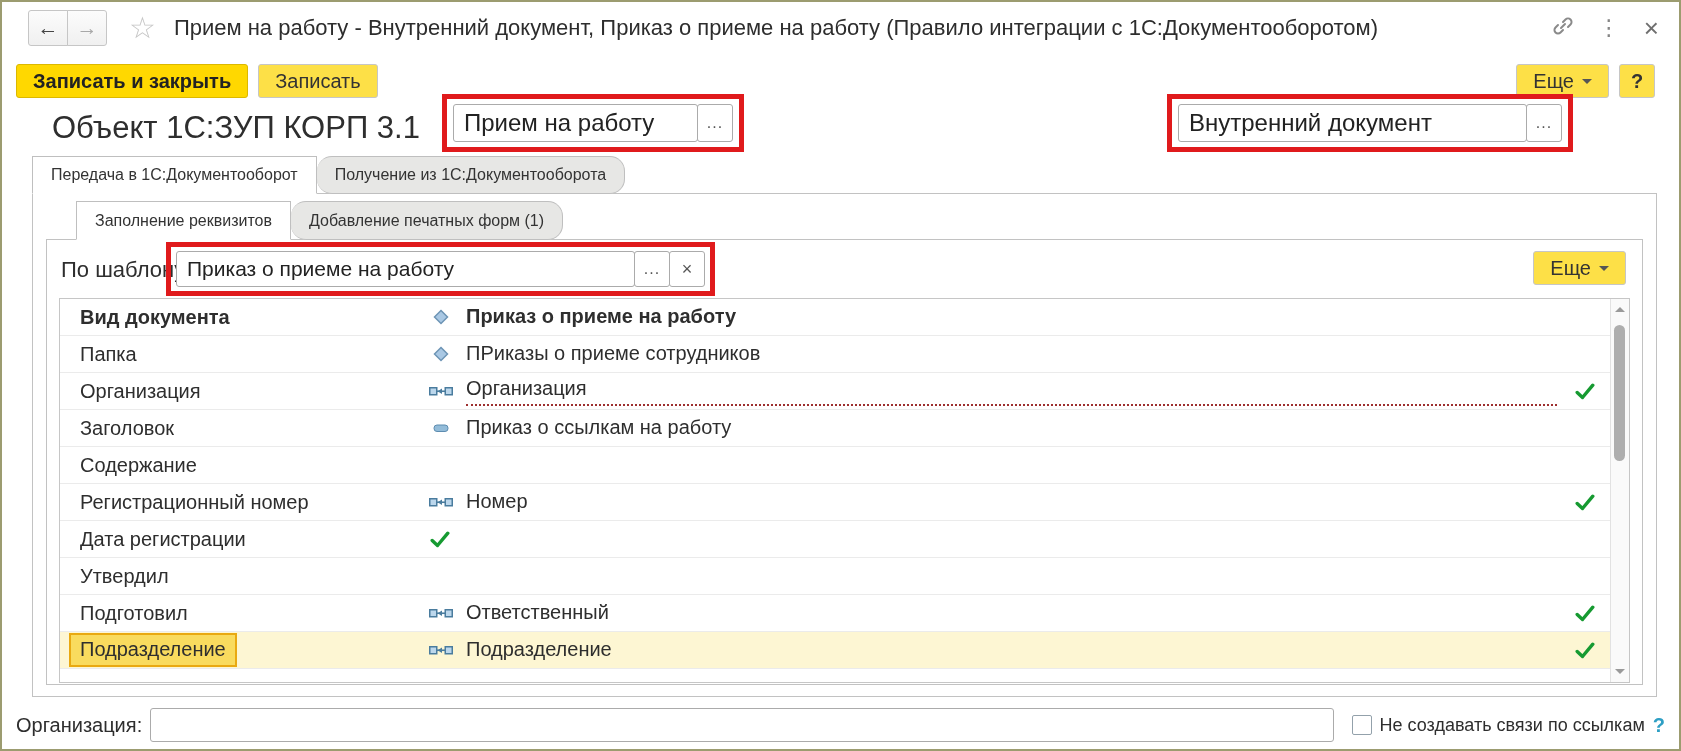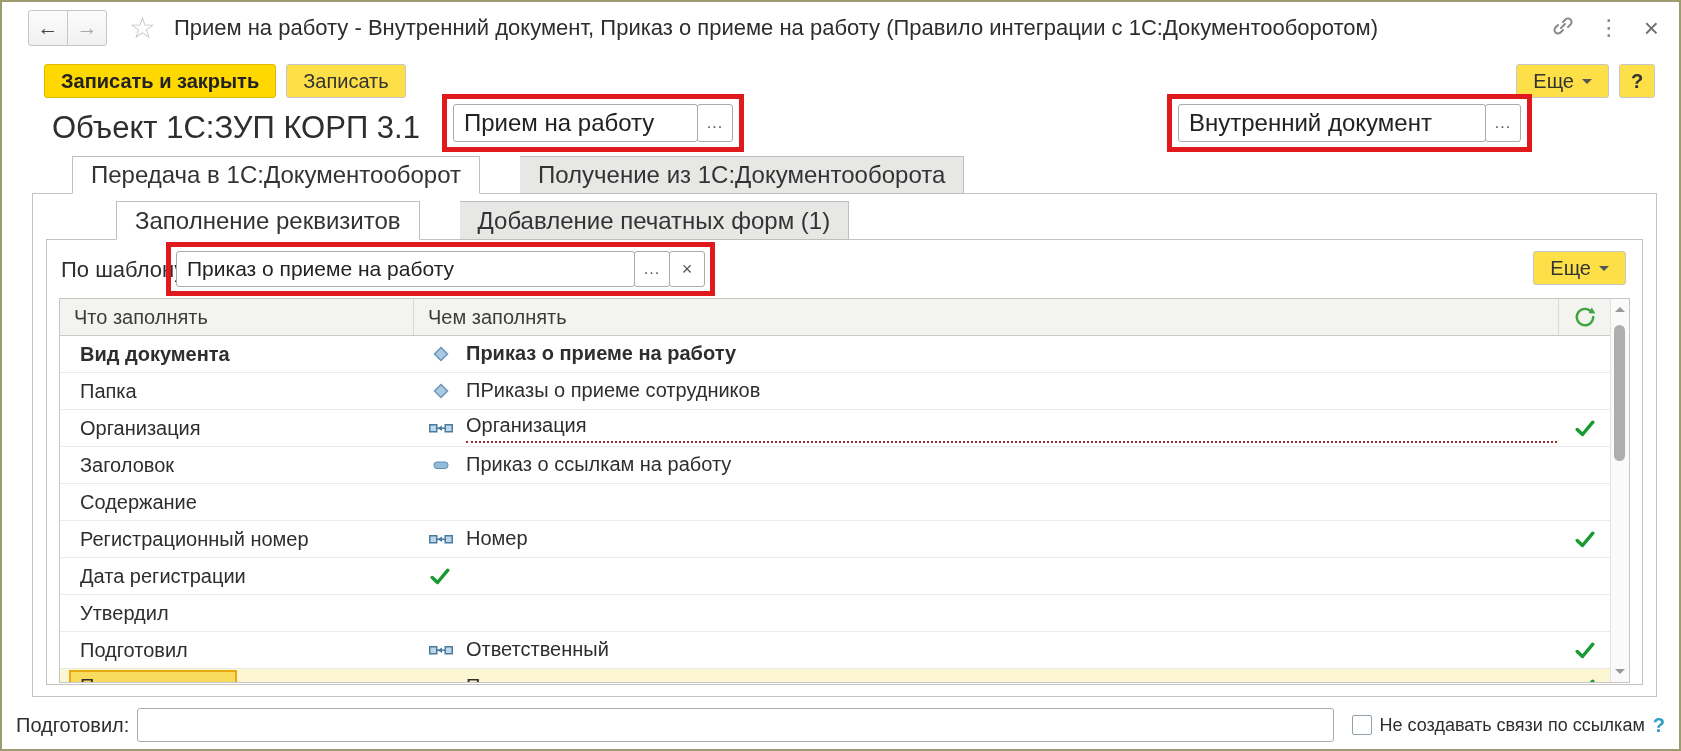--- a/index.html
+++ b/index.html
@@ -14,52 +14,52 @@
            display:flex;align-items:center;justify-content:center;font-size:21px;color:#454545;cursor:pointer;}
   .nav-btn.first{border-radius:3px 0 0 3px;}
   .nav-btn.last{border-radius:0 3px 3px 0;margin-left:-1px;color:#a8a8a8;}
   .star{margin-left:22px;font-size:30px;line-height:1;color:#c6c6c6;}
   .w-title{margin-left:18px;font-size:22px;color:#2d2d2d;white-space:nowrap;overflow:hidden;flex:1;}
   .t-actions{display:flex;align-items:center;gap:24px;margin-left:12px;}
   .icon-menu{font-size:22px;color:#858585;line-height:1;}
   .icon-close{font-size:26px;color:#6f6f6f;line-height:1;}
 
   
-  .command-bar{position:absolute;top:60px;left:14px;right:24px;height:38px;display:flex;align-items:center;gap:10px;margin-left:28px;}
+  .command-bar{position:absolute;top:60px;left:14px;right:24px;height:38px;display:flex;align-items:center;gap:10px;}
   .btn{height:34px;padding:0 16px;border:1px solid #c6c6c6;border-radius:3px;background:#fde047;
        font-size:20px;display:inline-flex;align-items:center;gap:8px;color:#333;box-sizing:border-box;cursor:pointer;
        font-family:inherit;}
   .btn-primary{background:#ffd800;border-color:#dcb800;font-weight:bold;color:#222;}
   .caret{width:0;height:0;border:5px solid transparent;border-top-color:#555;margin-top:6px;}
   .btn-help{width:36px;justify-content:center;font-weight:bold;padding:0;}
   .flex-sp{flex:1;}
 
   
   .fields-row{position:absolute;top:92px;left:0;right:0;height:60px;}
   .flabel{position:absolute;top:16px;font-size:31px;white-space:nowrap;margin-left:36px;}
   #lbl-zup{left:14px;}
   #lbl-doc{left:790px;}
   .annot{position:absolute;top:0;height:58px;border:5px solid #e01a1c;box-sizing:border-box;
          display:flex;align-items:center;padding:0 6px;}
   #annot1{left:440px;width:302px;}
-  #annot2{left:1165px;width:365px;}
+  #annot2{left:1165px;width:406px;}
   .combo{display:flex;height:38px;flex:1;min-width:0;justify-content:center;}
   .combo input{flex:1;min-width:0;border:1px solid #ababab;border-radius:3px;font-size:24px;
                padding:0 10px;color:#222;font-family:inherit;outline:none;background:#fff;}
   .cbtn{width:36px;flex:none;margin-left:-1px;border:1px solid #ababab;border-radius:3px;background:#fff;
         font-size:16px;color:#555;display:flex;align-items:center;justify-content:center;
         letter-spacing:1px;cursor:pointer;box-sizing:border-box;}
 
   
   .tabstrip{position:absolute;display:flex;z-index:3;}
   #main-tabs{top:154px;left:30px;height:38px;}
   #inner-tabs{top:199px;left:74px;height:39px;}
-  .tab{padding:0 18px;display:flex;align-items:center;font-size:24px;background:#e7e7e5;
-       border:1px solid #bfbfbf;box-sizing:border-box;color:#333;cursor:pointer;white-space:nowrap;margin-left:40px;}
-  .tab + .tab{border-left:none;}
+  .tab{padding:0 18px;display:flex;align-items:center;font-size:16px;background:#e7e7e5;
+       border:1px solid #bfbfbf;box-sizing:border-box;color:#333;cursor:pointer;white-space:nowrap;}
+  .tab + .tab{border-left:none;border-radius:15px;}
   .tab.active{background:#fff;border-bottom-color:#fff;}
 
   
   .outer-panel{position:absolute;top:191px;left:30px;width:1625px;height:504px;
                border:1px solid #c2c2c2;background:#fff;box-sizing:border-box;}
   .inner-panel{position:absolute;top:237px;left:44px;width:1597px;height:446px;
                border:1px solid #c2c2c2;background:#fff;box-sizing:border-box;z-index:2;}
 
   
   #lbl-template{position:absolute;left:14px;top:17px;font-size:22px;}
@@ -181,30 +181,20 @@
       <span class="cbtn">...</span>
       <span class="cbtn" style="font-size:18px;letter-spacing:0;">×</span>
     </div>
   </div>
   <button class="btn" id="btn-more2">
     <span>Еще</span>
     <span class="caret"></span>
   </button>
 
   <div class="table">
-    <div class="thead">
-      <div class="h-what">Что заполнять</div>
-      <div class="h-with">Чем заполнять</div>
-      <div class="h-tools">
-        <svg width="22" height="22" viewBox="0 0 22 22">
-          <path d="M17.6 6.2 A8.2 8.2 0 1 0 19.2 11" fill="none" stroke="#3fa63f" stroke-width="2.4" stroke-linecap="round"></path>
-          <polygon points="14.6,6.9 21.4,7.4 17.8,1.6" fill="#3fa63f"></polygon>
-        </svg>
-      </div>
-    </div>
     <div>
         <div class="trow bold">
           <div class="c-what">Вид документа</div>
           <div class="c-with">
             <span class="icon-slot">
               <svg width="16" height="16" viewBox="0 0 16 16">
                 <polygon points="8,1.5 14.5,8 8,14.5 1.5,8" fill="#a9c8e4" stroke="#6d94b5" stroke-width="1.5"></polygon>
               </svg>
             </span>
             <span class="vspan">Приказ о приеме на работу</span>
@@ -332,18 +322,18 @@
       </div>
     <div class="sbar">
       <div class="sb-up"></div>
       <div class="sb-thumb"></div>
       <div class="sb-down"></div>
     </div>
   </div>
 </div>
 
 <div class="footer">
-  <span id="lbl-comment">Подготовил:</span>
+  <span id="lbl-comment">Организация:</span>
   <input id="comment-input" value="" style="">
   <span class="cb"></span>
   <span class="cb-label">Не создавать связи по ссылкам</span>
   <span class="q-help">?</span>
 </div>
 
 </body></html>

